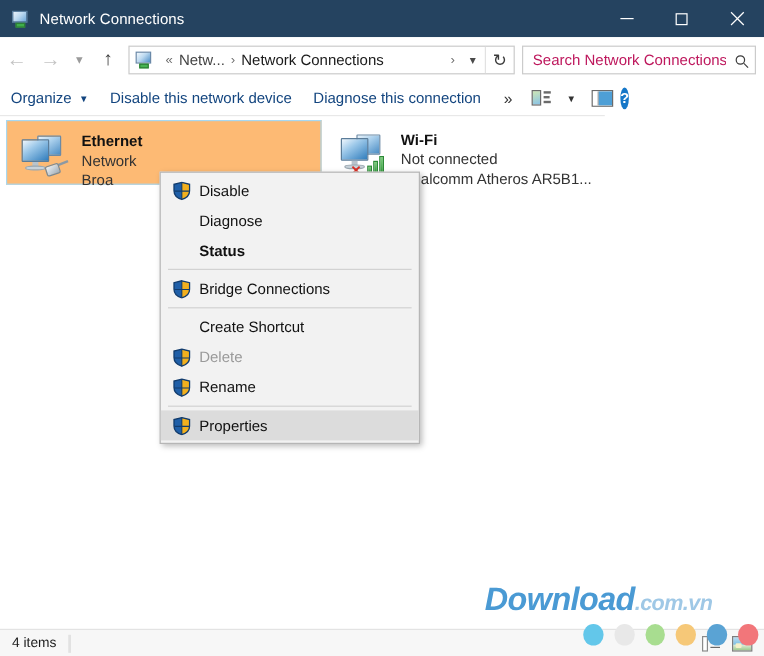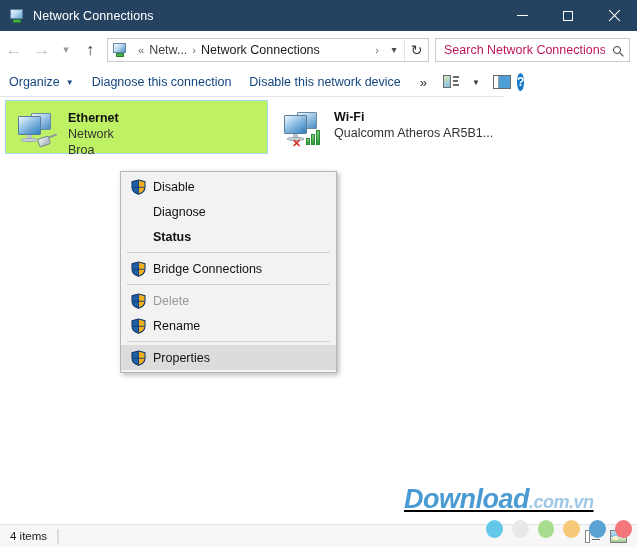--- a/index.html
+++ b/index.html
@@ -202,21 +202,21 @@
     width: 637px; height: 427px;
     background: #ffffff;
   }
   .conn-item {
     position: absolute;
     width: 263px; height: 54px;
     display: flex; align-items: flex-start;
     padding: 5px 4px 0 6px;
   }
   .conn-item.selected {
-    background: #bef264;
+    background: #fdba74;
     border: 1px solid #a8d8f0;
   }
   .conn-icon { width: 48px; height: 48px; position: relative; flex: none; }
 
   
   .mon-back {
     position: absolute; left: 19px; top: 7px;
     width: 20px; height: 17px;
     background: linear-gradient(145deg,#e8f3fb 0%,#a9cfec 40%,#4a8cc4 100%);
     border: 1px solid #6b8aa6;
@@ -284,28 +284,27 @@
     white-space: nowrap; line-height: 16px;
   }
   .conn-status, .conn-device {
     font-size: 12.5px; color: #333;
     white-space: nowrap; line-height: 16px;
   }
 
   
   .ctxmenu {
     position: absolute;
-    left: 120px; top: 143px;
+    left: 133px; top: 143px;
     width: 217px;
     background: #f2f2f2;
     border: 1px solid #b6b6b6;
     box-shadow: 2px 2px 5px rgba(0,0,0,.28);
     padding: 2px 0;
     z-index: 40;
-    margin-top: 28px;
   }
   .mi {
     height: 25px;
     display: flex; align-items: center;
     padding-left: 4px;
     font-size: 12.5px; color: #111;
     white-space: nowrap;
   }
   .mi.bold { font-weight: bold; }
   .mi.disabled { color: #9a9a9a; }
@@ -320,21 +319,20 @@
     height: 1px; margin: 3px 6px 3px 6px;
     background: #d2d2d2;
   }
 
   
   .watermark {
     position: absolute; left: 404px; top: 486px;
     width: 228px;
     pointer-events: none;
     z-index: 5;
-    text-decoration: underline;
   }
   .wm-text {
     font-size: 27px; font-style: italic; font-weight: bold;
     letter-spacing: -.5px; line-height: 1;
     white-space: nowrap;
   }
   .wm-main { color: #4a9ad4; }
   .wm-sub { color: #9fc8e6; font-size: 18px; font-weight: bold; font-style: italic; }
   .wm-dots {
     margin-top: 7px; margin-left: 82px;
@@ -432,22 +430,22 @@
           <span class="mag"></span>
         </div>
     </div>
   </div>
 
   <div class="cmdbar">
     <div class="cmd">
       <span>Organize</span>
       <span class="caret">▼</span>
     </div>
+    <div class="cmd">Disable this network device</div>
     <div class="cmd">Diagnose this connection</div>
-    <div class="cmd">Disable this network device</div>
     <div class="cmd chev">»</div>
     <div class="cmd-spacer"></div>
     <div class="cmd-icon">
       <span class="viewicon">
         <span class="sq"></span>
           <span class="ln ln1"></span>
           <span class="ln ln2"></span>
           <span class="ln ln3"></span>
       </span>
     </div>
@@ -489,20 +487,21 @@
         <span class="mon-stand"></span>
         <span class="redx">✕</span>
         <span class="bars">
             <i></i>
             <i></i>
             <i></i>
           </span>
       </div>
       <div class="conn-text">
         <div class="conn-name">Wi-Fi</div>
+        <div class="conn-status">Not connected</div>
         <div class="conn-device">Qualcomm Atheros AR5B1...</div>
       </div>
     </div>
   </div>
 
   <div class="ctxmenu">
 
     <div class="mi">
       <span class="mi-iconslot">
         <span class="shield">
@@ -540,20 +539,24 @@
           <path d="M7.5 1 V15.2" stroke="#123c6d" stroke-width="0.9"></path>
           <path d="M1.4 8.3 H13.6" stroke="#123c6d" stroke-width="0.9"></path>
         </svg>
           </span>
       </span>
       <span class="mi-label">Bridge Connections</span>
     </div>
 
     <div class="mi-sep"></div>
 
+    <div class="mi">
+      <span class="mi-iconslot"></span>
+      <span class="mi-label">Create Shortcut</span>
+    </div>
 
     <div class="mi disabled">
       <span class="mi-iconslot">
         <span class="shield">
             <svg width="15" height="16" viewBox="0 0 15 16">
           <path d="M7.5 1 L14 2.6 V8 C14 11.6 11 14.2 7.5 15.2 C4 14.2 1 11.6 1 8 V2.6 Z" fill="#1f5fa8"></path>
           <path d="M7.5 1 L14 2.6 V8 C14 11.6 11 14.2 7.5 15.2 Z" fill="#f2b01e"></path>
           <path d="M7.5 1 L14 2.6 V8 C14 11.6 11 14.2 7.5 15.2 C4 14.2 1 11.6 1 8 V2.6 Z" fill="none" stroke="#123c6d" stroke-width="1.1"></path>
           <path d="M7.5 1 V15.2" stroke="#123c6d" stroke-width="0.9"></path>
           <path d="M1.4 8.3 H13.6" stroke="#123c6d" stroke-width="0.9"></path>

